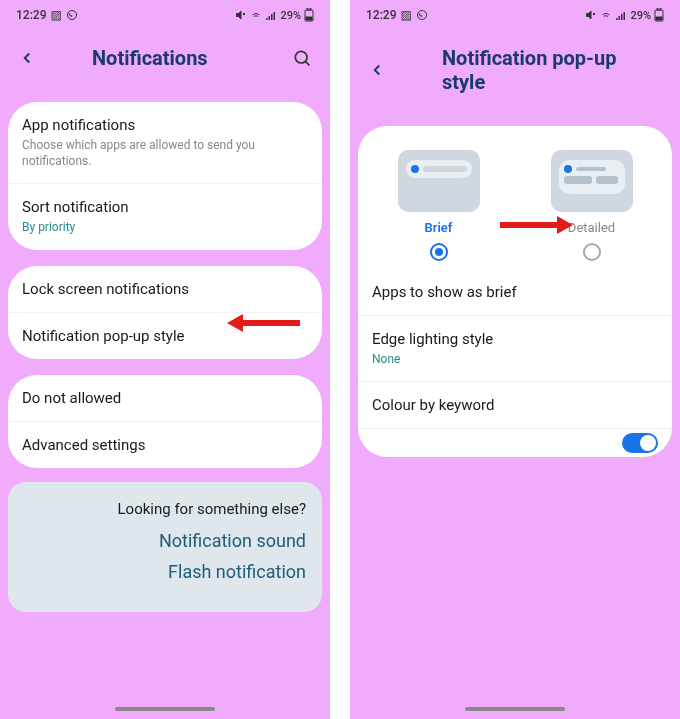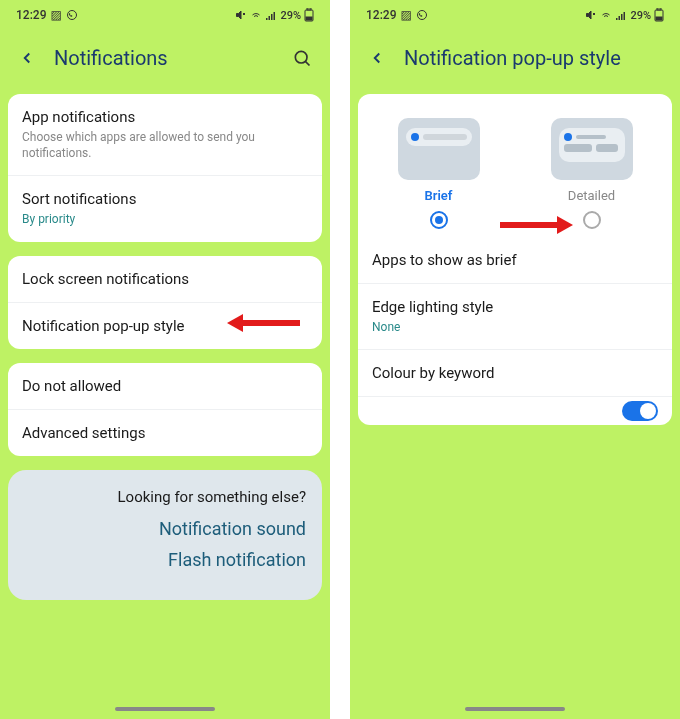--- a/index.html
+++ b/index.html
@@ -6,21 +6,21 @@
 body {
   font-family: -apple-system, BlinkMacSystemFont, "Segoe UI", Roboto, sans-serif;
   background: #fff;
   display: flex;
   gap: 20px;
   padding: 0;
 }
 .phone {
   width: 330px;
   height: 719px;
-  background: #bef264;
+  background: #f0abfc;
   position: relative;
   overflow: hidden;
 }
 .status-bar {
   display: flex;
   justify-content: space-between;
   align-items: center;
   padding: 8px 16px 4px;
   font-size: 12px;
   color: #333;
@@ -34,33 +34,34 @@
   padding: 20px 16px 16px;
   gap: 16px;
 }
 .back-btn {
   width: 22px; height: 22px;
   display: flex; align-items: center; justify-content: center;
   color: #1a3a6e;
 }
 .title {
   font-size: 20px;
-  font-weight: 400;
+  font-weight: 700;
   color: #1a3a6e;
   flex: 1;
+  margin-left: 38px;
 }
 .search-btn {
   width: 24px; height: 24px;
   display: flex; align-items: center; justify-content: center;
   color: #333;
 }
 .card {
   background: #fff;
-  margin: 8px 8px 14px;
-  border-radius: 12px;
+  margin: 16px 8px 14px;
+  border-radius: 29px;
   overflow: hidden;
 }
 .row {
   padding: 14px 14px;
   border-bottom: 1px solid #eef0f2;
   position: relative;
 }
 .row:last-child { border-bottom: none; }
 .row-title { font-size: 15px; color: #1a1a1a; }
 .row-sub { font-size: 12px; color: #888; margin-top: 3px; line-height: 1.35; }
@@ -223,21 +224,21 @@
         </svg>
     </div>
   </div>
 
   <div class="card">
     <div class="row">
       <div class="row-title">App notifications</div>
       <div class="row-sub">Choose which apps are allowed to send you notifications.</div>
     </div>
     <div class="row">
-      <div class="row-title">Sort notifications</div>
+      <div class="row-title">Sort notification</div>
       <div class="row-sub teal">By priority</div>
     </div>
   </div>
 
   <div class="card">
     <div class="row">
       <div class="row-title">Lock screen notifications</div>
     </div>
     <div class="row">
       <div class="row-title">Notification pop-up style</div>

